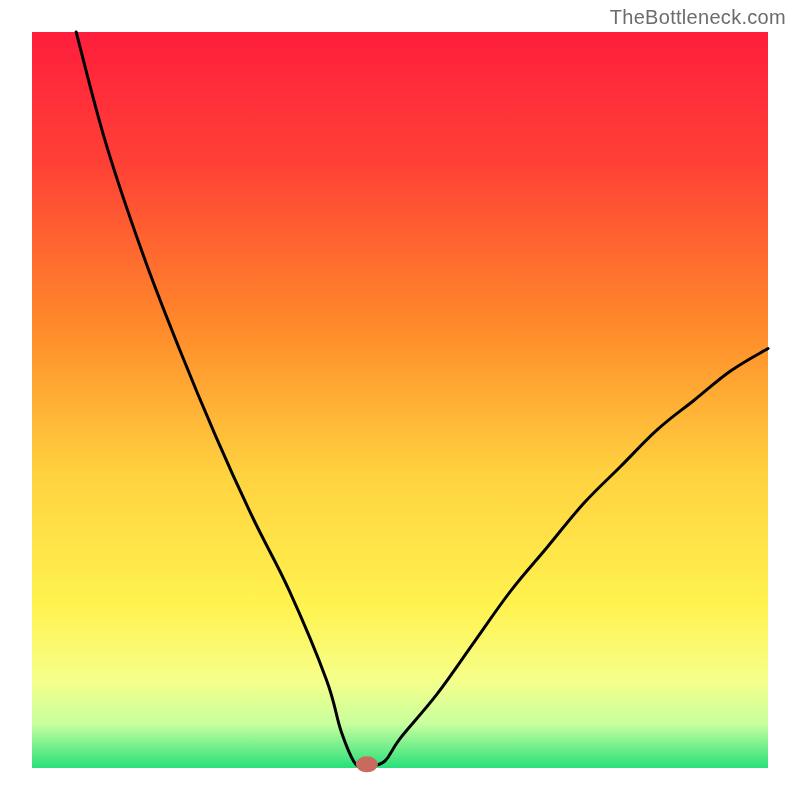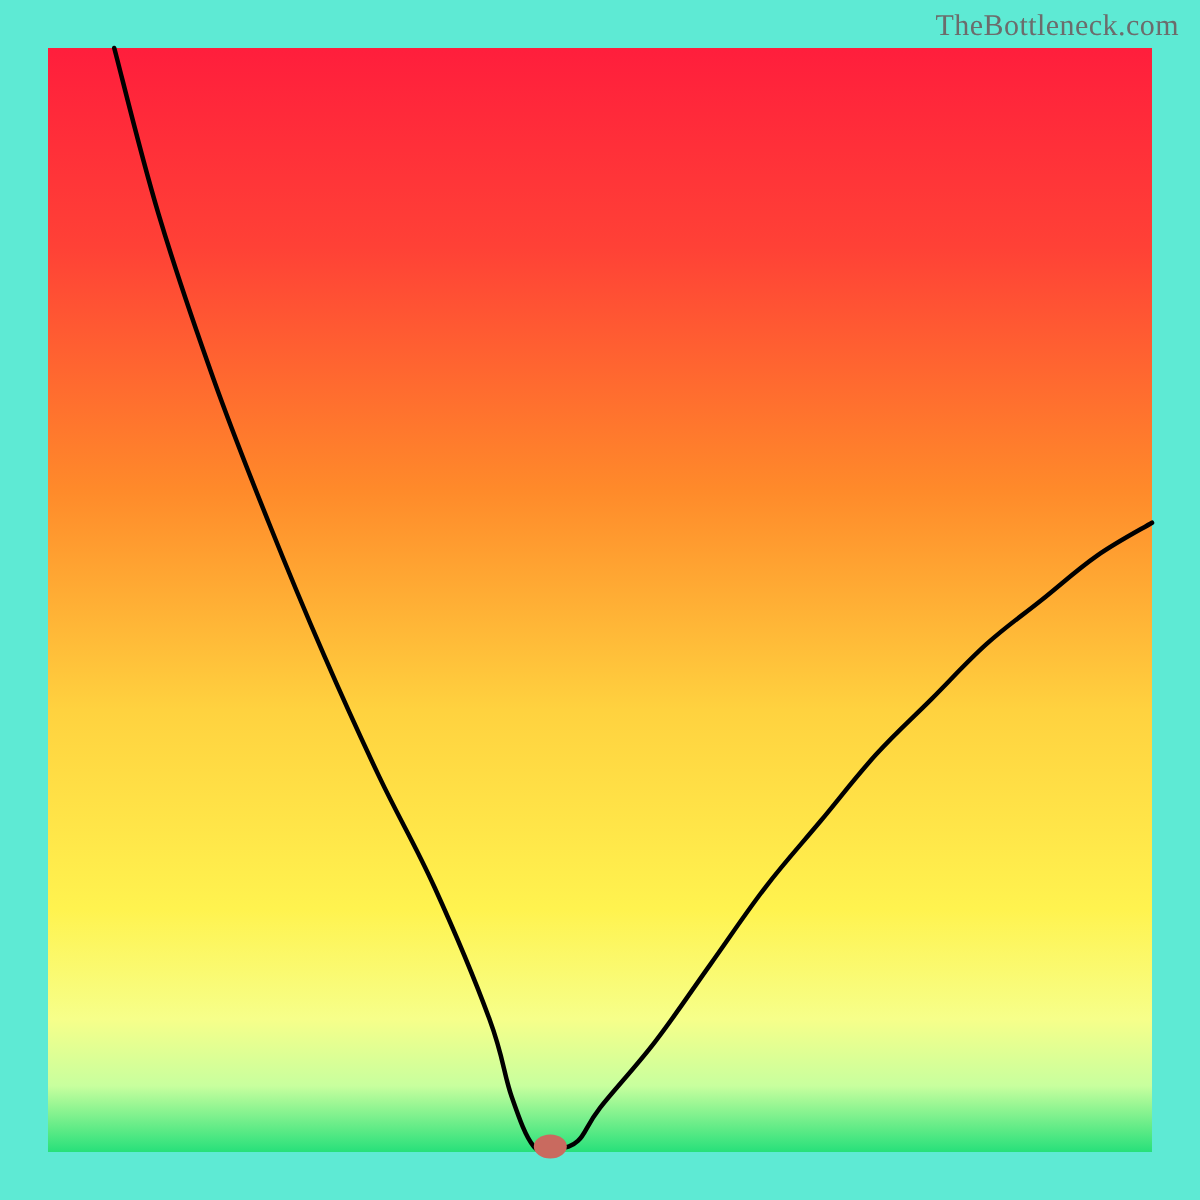--- a/index.html
+++ b/index.html
@@ -8,22 +8,21 @@
     width: 800px;
     height: 800px;
     background: #000;
     font-family: Arial, Helvetica, sans-serif;
     overflow: hidden;
   }
   .frame {
     position: relative;
     width: 800px;
     height: 800px;
-    background: #5eead4;
-    font-family: Liberation Serif, serif;
+    background: #ffffff;
   }
   .watermark {
     position: absolute;
     top: 6px;
     right: 14px;
     color: #6c6c6c;
     font-size: 20px;
     font-weight: 500;
     letter-spacing: 0.3px;
     user-select: none;

